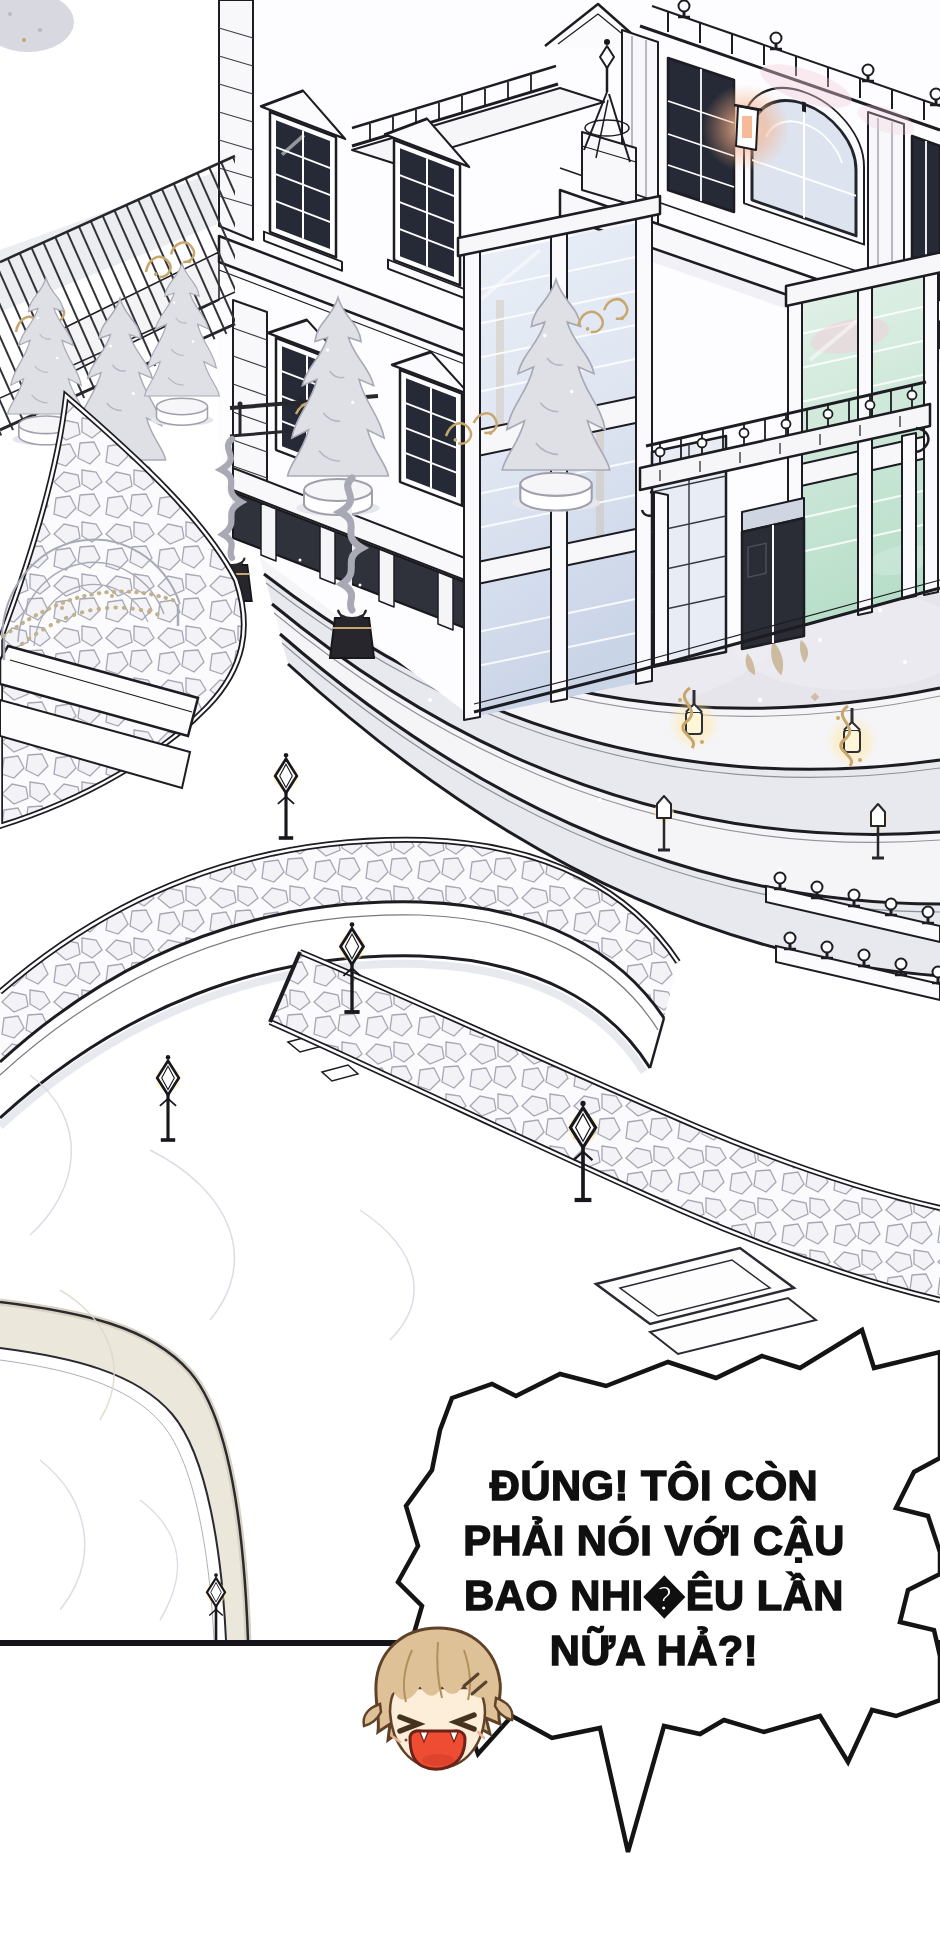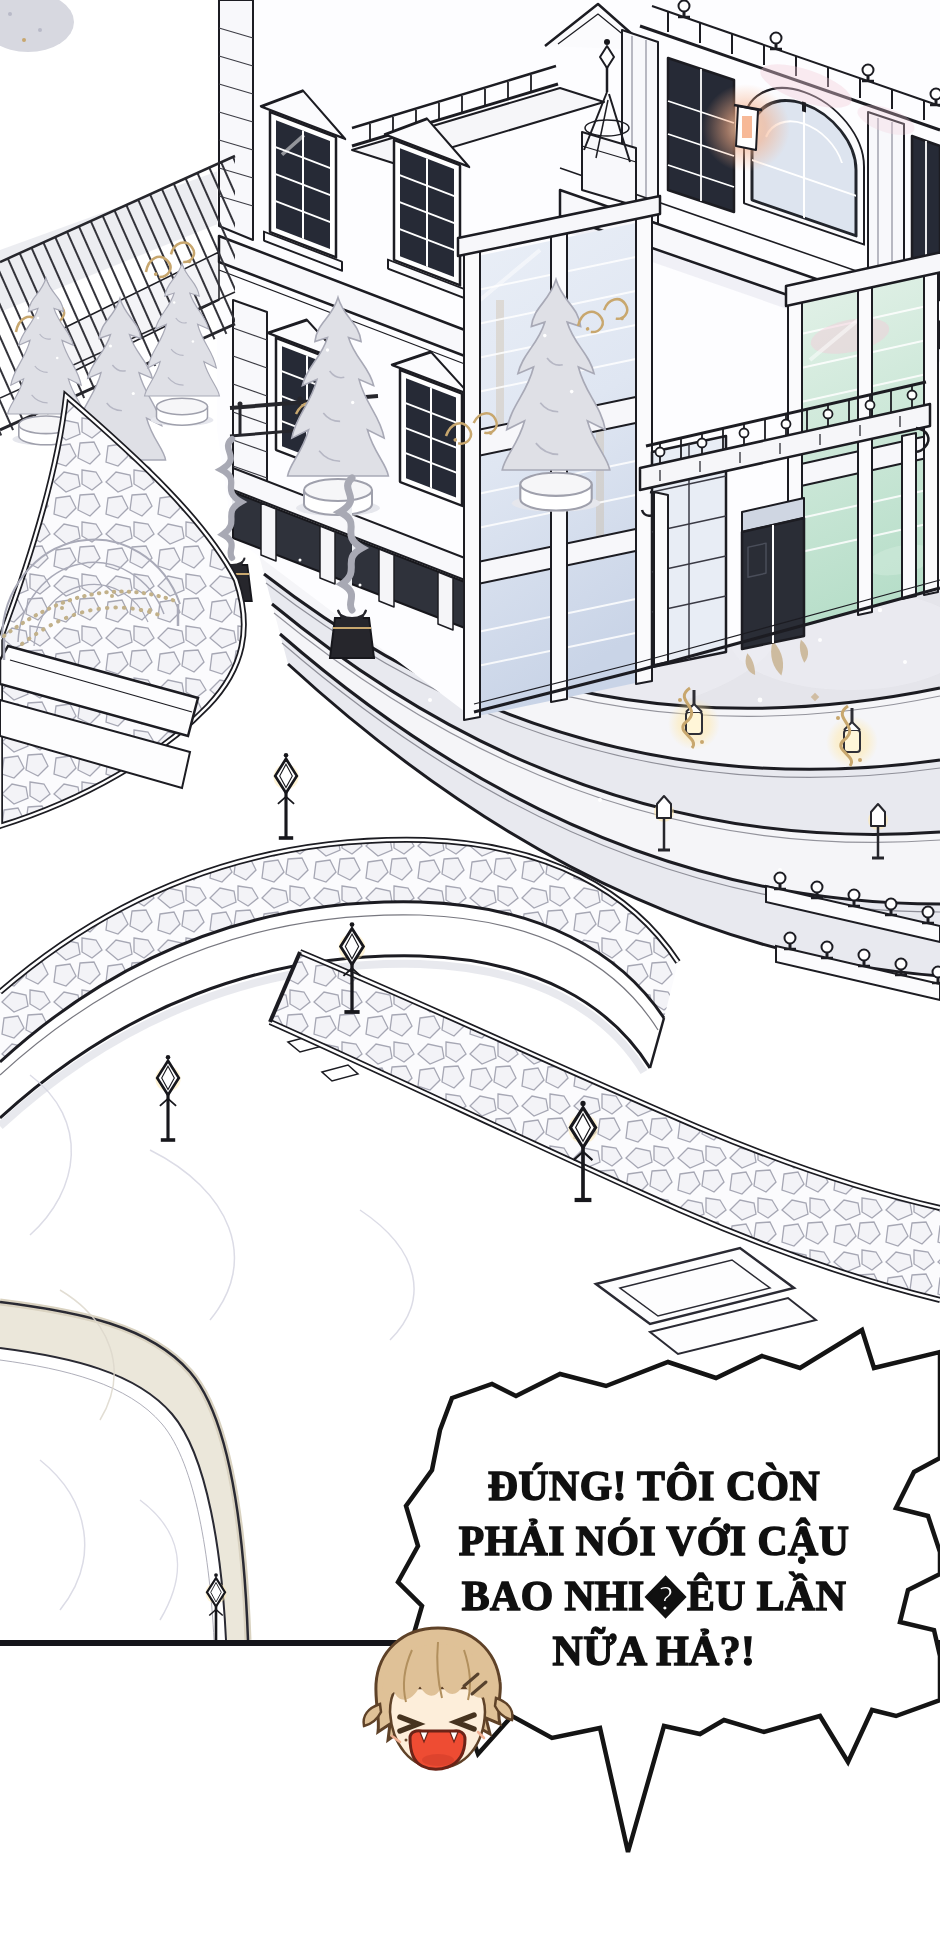--- a/index.html
+++ b/index.html
@@ -1,21 +1,21 @@
 <!DOCTYPE html>
 <html><head>
 <meta charset="utf-8">
 <style>
   html,body{margin:0;padding:0;background:#ffffff;}
   .stage{
     position:relative;
     width:940px;height:1954px;
     background:#ffffff;
     overflow:hidden;
-    font-family:Liberation Serif, serif;
+    font-family:Liberation Sans, sans-serif;
   }
   .art{position:absolute;left:0;top:0;}
   .bubble-layer{position:absolute;left:0;top:0;pointer-events:none;}
   .bubble-text{
     position:absolute;
     left:424px;top:1458px;width:460px;
     text-align:center;
     font-weight:bold;
     font-size:43px;
     line-height:55px;

